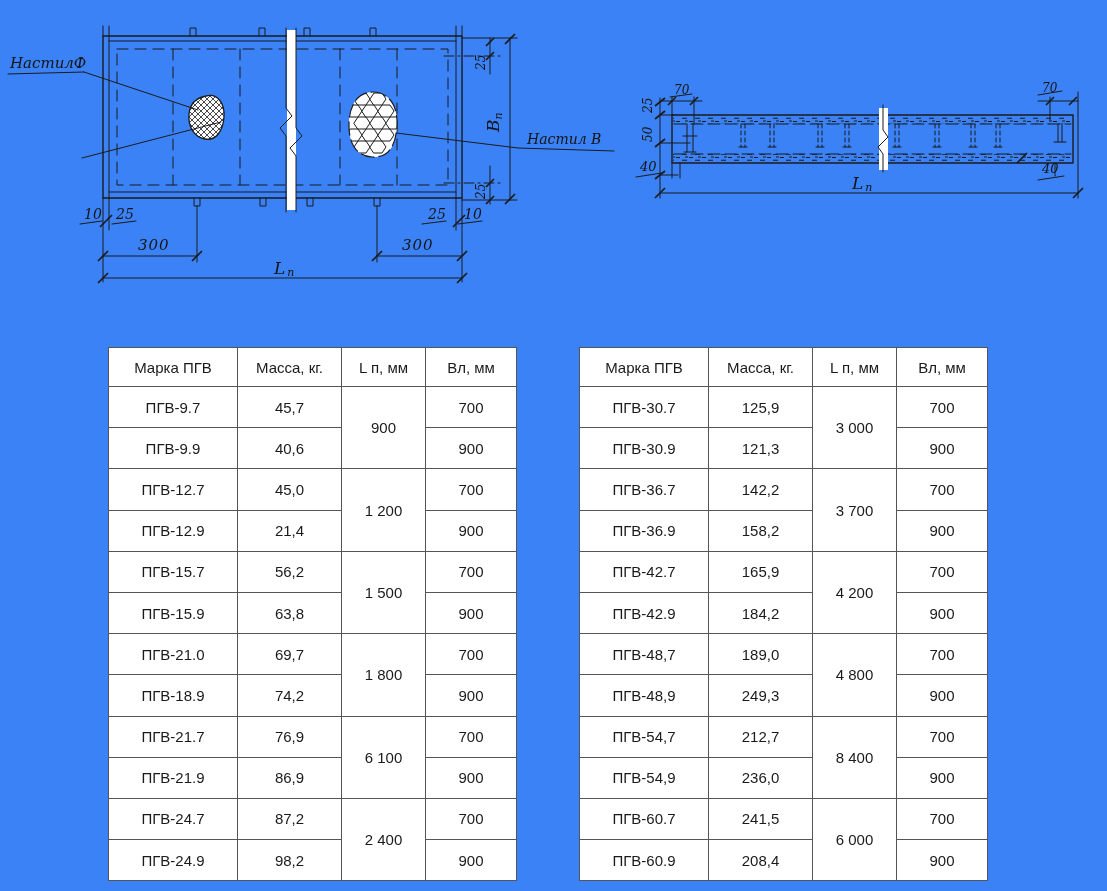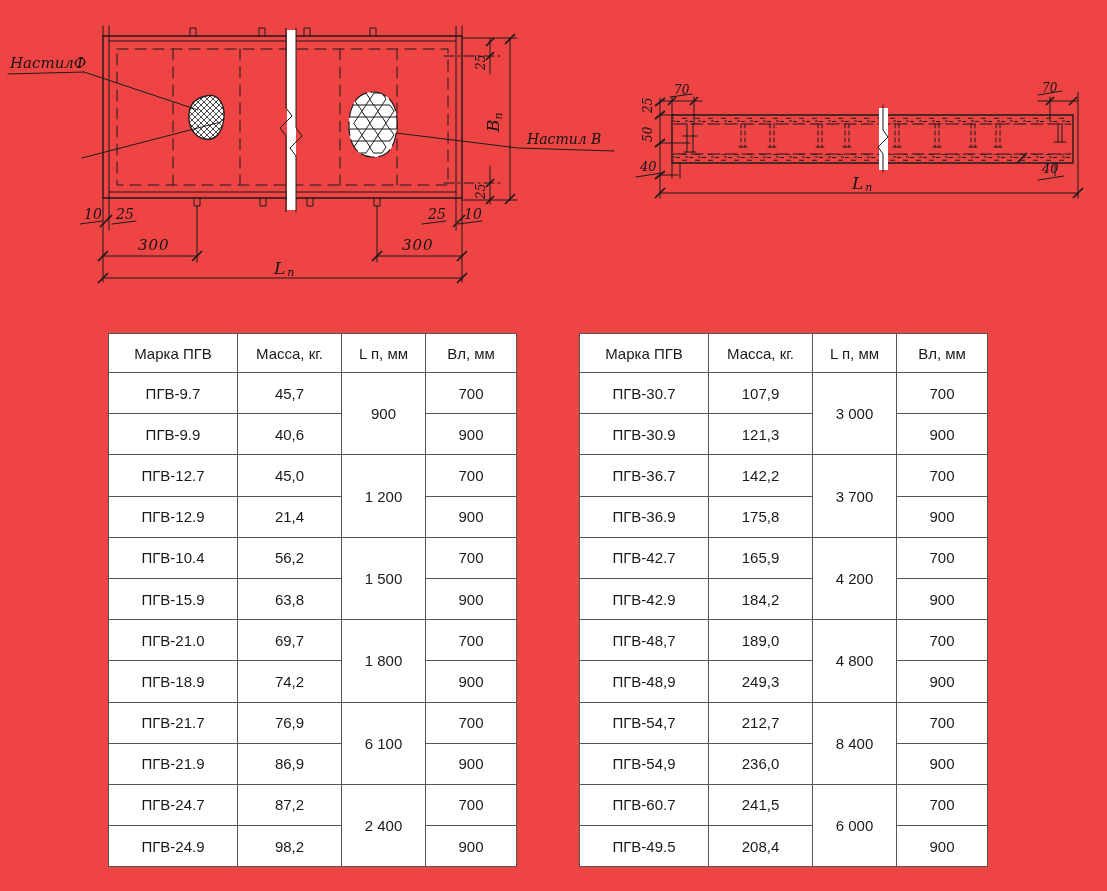--- a/index.html
+++ b/index.html
@@ -1,27 +1,27 @@
 <!DOCTYPE html>
 <html><head>
 <meta charset="utf-8">
 <style>
   html,body { margin:0; padding:0; background:#ffffff; }
-  .canvas { position:relative; width:1107px; height:891px; background:#ef4444; overflow:hidden;
+  .canvas { position:relative; width:1107px; height:891px; background:#3b82f6; overflow:hidden;
             font-family:"Liberation Sans", sans-serif; }
   svg.drawings { position:absolute; left:0; top:0; }
 
   .sk  { stroke:#1b1b1b; fill:none; stroke-width:1.4; stroke-linecap:round; stroke-linejoin:round; }
   .thin{ stroke:#1b1b1b; fill:none; stroke-width:1;   stroke-linecap:round; }
   .dash{ stroke-dasharray:11 7; }
   .ddot{ stroke-dasharray:10 4 2 4; stroke-width:1; }
   .tick{ stroke:#1b1b1b; stroke-width:1.7; }
   .hand{ font-family:"DejaVu Serif", serif; font-style:italic; fill:#141414; }
 
-  table.spec-table { position:absolute; top:333px; border-collapse:collapse; table-layout:fixed;
+  table.spec-table { position:absolute; top:347px; border-collapse:collapse; table-layout:fixed;
                      background:#fff; border:1.5px solid #4a4a4a; }
   table.spec-table.tleft  { left:108px; }
   table.spec-table.tright { left:579px; }
   .spec-table th, .spec-table td { border:1px solid #555; text-align:center; vertical-align:middle;
                      font-size:15px; font-weight:normal; color:#1a1a1a; padding:0;
                      font-family:"Liberation Sans", sans-serif; white-space:nowrap; }
   .spec-table thead tr { height:39px; }
   .spec-table tbody tr { height:41.2px; }
 </style>
 </head>
@@ -192,21 +192,21 @@
           <td>45,0</td>
           <td rowspan="2">1 200</td>
           <td>700</td>
         </tr>
         <tr>
           <td>ПГВ-12.9</td>
           <td>21,4</td>
           <td>900</td>
         </tr>
         <tr>
-          <td>ПГВ-10.4</td>
+          <td>ПГВ-15.7</td>
           <td>56,2</td>
           <td rowspan="2">1 500</td>
           <td>700</td>
         </tr>
         <tr>
           <td>ПГВ-15.9</td>
           <td>63,8</td>
           <td>900</td>
         </tr>
         <tr>
@@ -256,38 +256,38 @@
       <tr>
         <th>Марка ПГВ</th>
         <th>Масса, кг.</th>
         <th>L п, мм</th>
         <th>Вл, мм</th>
       </tr>
     </thead>
     <tbody>
         <tr>
           <td>ПГВ-30.7</td>
-          <td>107,9</td>
+          <td>125,9</td>
           <td rowspan="2">3 000</td>
           <td>700</td>
         </tr>
         <tr>
           <td>ПГВ-30.9</td>
           <td>121,3</td>
           <td>900</td>
         </tr>
         <tr>
           <td>ПГВ-36.7</td>
           <td>142,2</td>
           <td rowspan="2">3 700</td>
           <td>700</td>
         </tr>
         <tr>
           <td>ПГВ-36.9</td>
-          <td>175,8</td>
+          <td>158,2</td>
           <td>900</td>
         </tr>
         <tr>
           <td>ПГВ-42.7</td>
           <td>165,9</td>
           <td rowspan="2">4 200</td>
           <td>700</td>
         </tr>
         <tr>
           <td>ПГВ-42.9</td>
@@ -316,20 +316,20 @@
           <td>236,0</td>
           <td>900</td>
         </tr>
         <tr>
           <td>ПГВ-60.7</td>
           <td>241,5</td>
           <td rowspan="2">6 000</td>
           <td>700</td>
         </tr>
         <tr>
-          <td>ПГВ-49.5</td>
+          <td>ПГВ-60.9</td>
           <td>208,4</td>
           <td>900</td>
         </tr>
       </tbody>
   </table>
 
 </div>
 
 </body></html>

